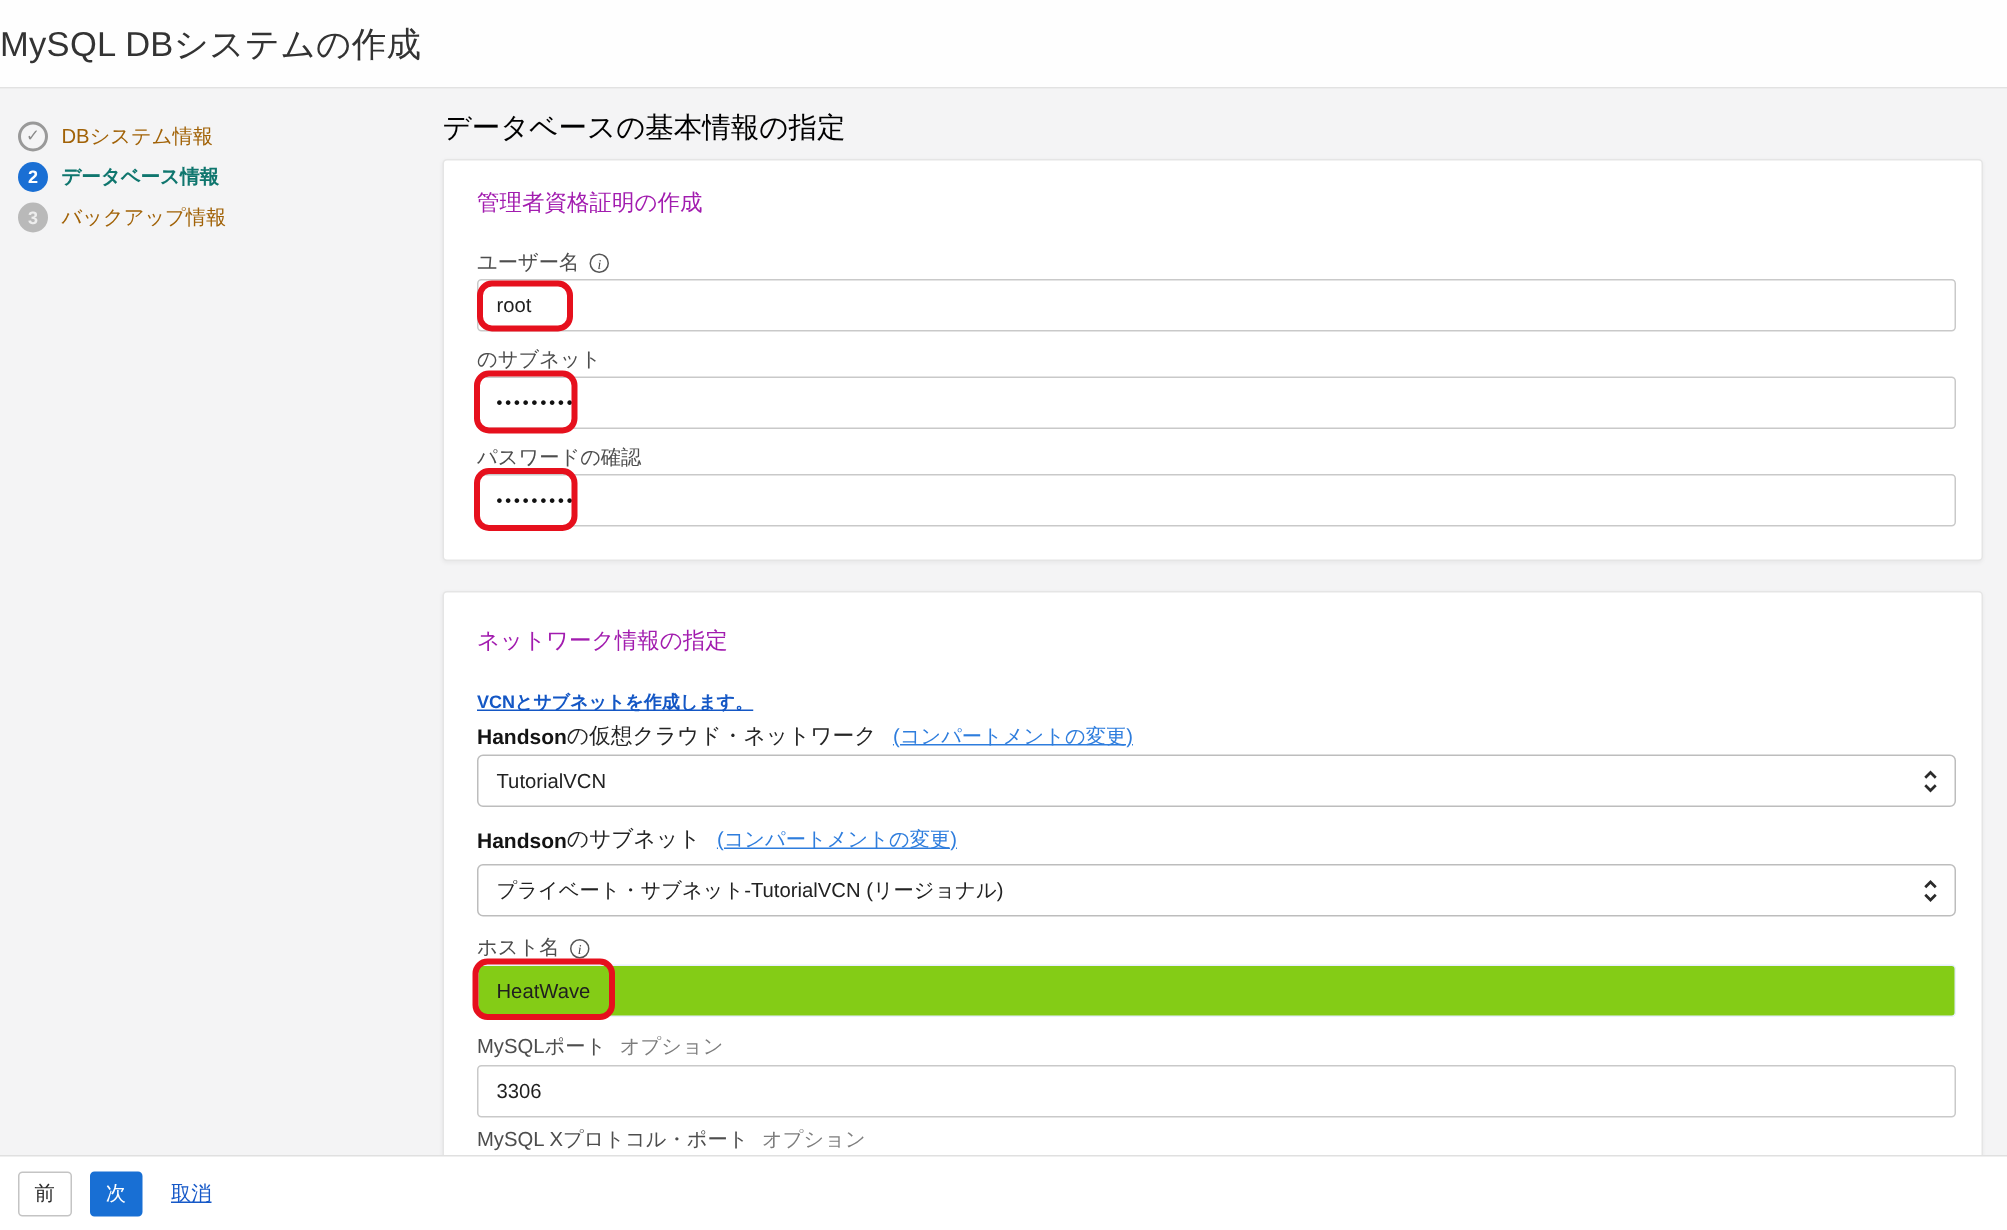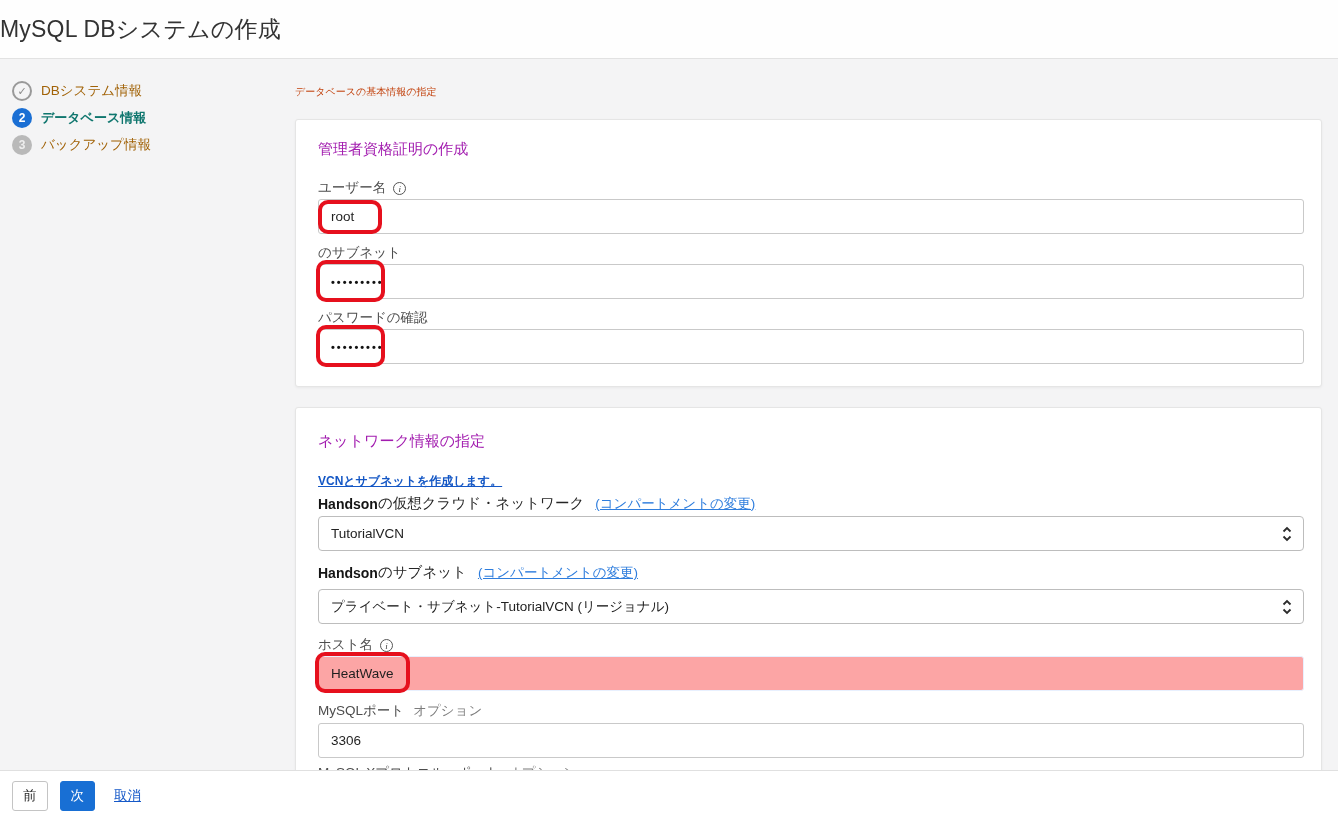--- a/index.html
+++ b/index.html
@@ -32,21 +32,21 @@
     margin-right:9px; font-size:12px; line-height:1;
   }
   .step.complete .step-circle { border:2px solid #999; color:#8a8a8a; font-size:11px; font-weight:bold; }
   .step.active   .step-circle { background:#1a6fd4; color:#fff; font-weight:bold; }
   .step.upcoming .step-circle { background:#b9b9b9; color:#eee; font-weight:bold; }
   .step-link { font-size:13.5px; color:#a16207; cursor:pointer; }
   .step-current { font-size:13px; color:#0f766e; font-weight:bold; }
 
   
   .main { position:absolute; top:0; left:295px; right:16px; }
-  .subtitle { margin-top:25px; font-size:10px; color:#c2410c; height:16px; }
+  .subtitle { margin-top:12px; font-size:19px; color:#000000; height:16px; }
 
   .card {
     background:#fff; border:1px solid #e5e5e5; border-radius:3px;
     box-shadow:0 1px 3px rgba(0,0,0,.05);
     padding:18px 17px 24px 22px;
   }
   .card.credentials { margin-top:18px; height:268px; }
   .card.network { margin-top:20px; padding-top:22px; height:430px; }
   .card-title { font-size:15px; font-weight:400; color:#a21caf; line-height:22px; }
 
@@ -57,21 +57,21 @@
     font-family:"Liberation Serif",serif; font-style:italic; font-size:9px; line-height:12px;
     text-align:center; color:#444; margin-left:7px; cursor:pointer;
   }
   .input-wrap { position:relative; }
   .text-input {
     width:100%; height:35px; border:1px solid #c9c9c9; border-radius:3px;
     padding:0 12px; font-size:13.5px; color:#1f1f1f; background:#fff;
     font-family:inherit; outline:none; display:block;
   }
   .password-input { font-size:11px; font-weight:bold; letter-spacing:2px; color:#111; }
-  .hostname-input { background:#fca5a5; border-color:#e8f0fe; }
+  .hostname-input { background:#84cc16; border-color:#e8f0fe; }
 
   .m-t20 { margin-top:20px; }
   .m-t11 { margin-top:11px; }
   .m-t3  { margin-top:3px;  }
 
   
   .vcn-create-link {
     margin-top:21px; display:inline-block;
     font-size:12px; font-weight:bold; color:#1457c5; text-decoration:underline; cursor:pointer;
   }

